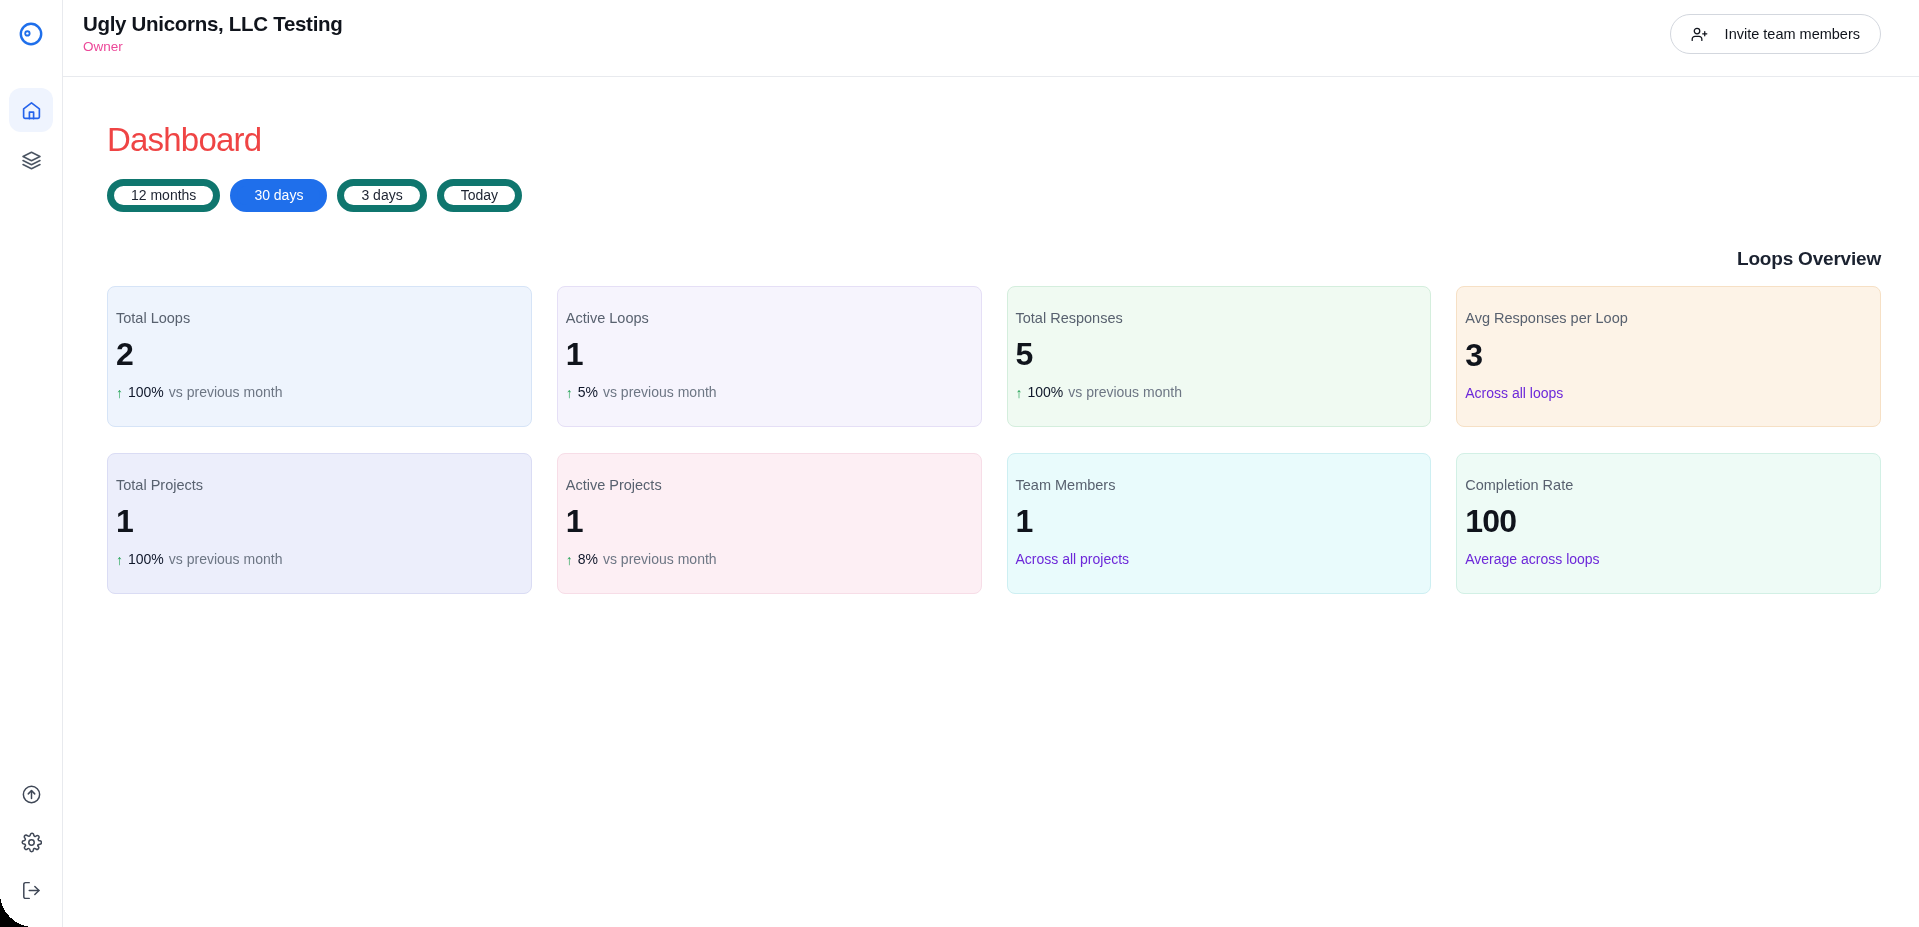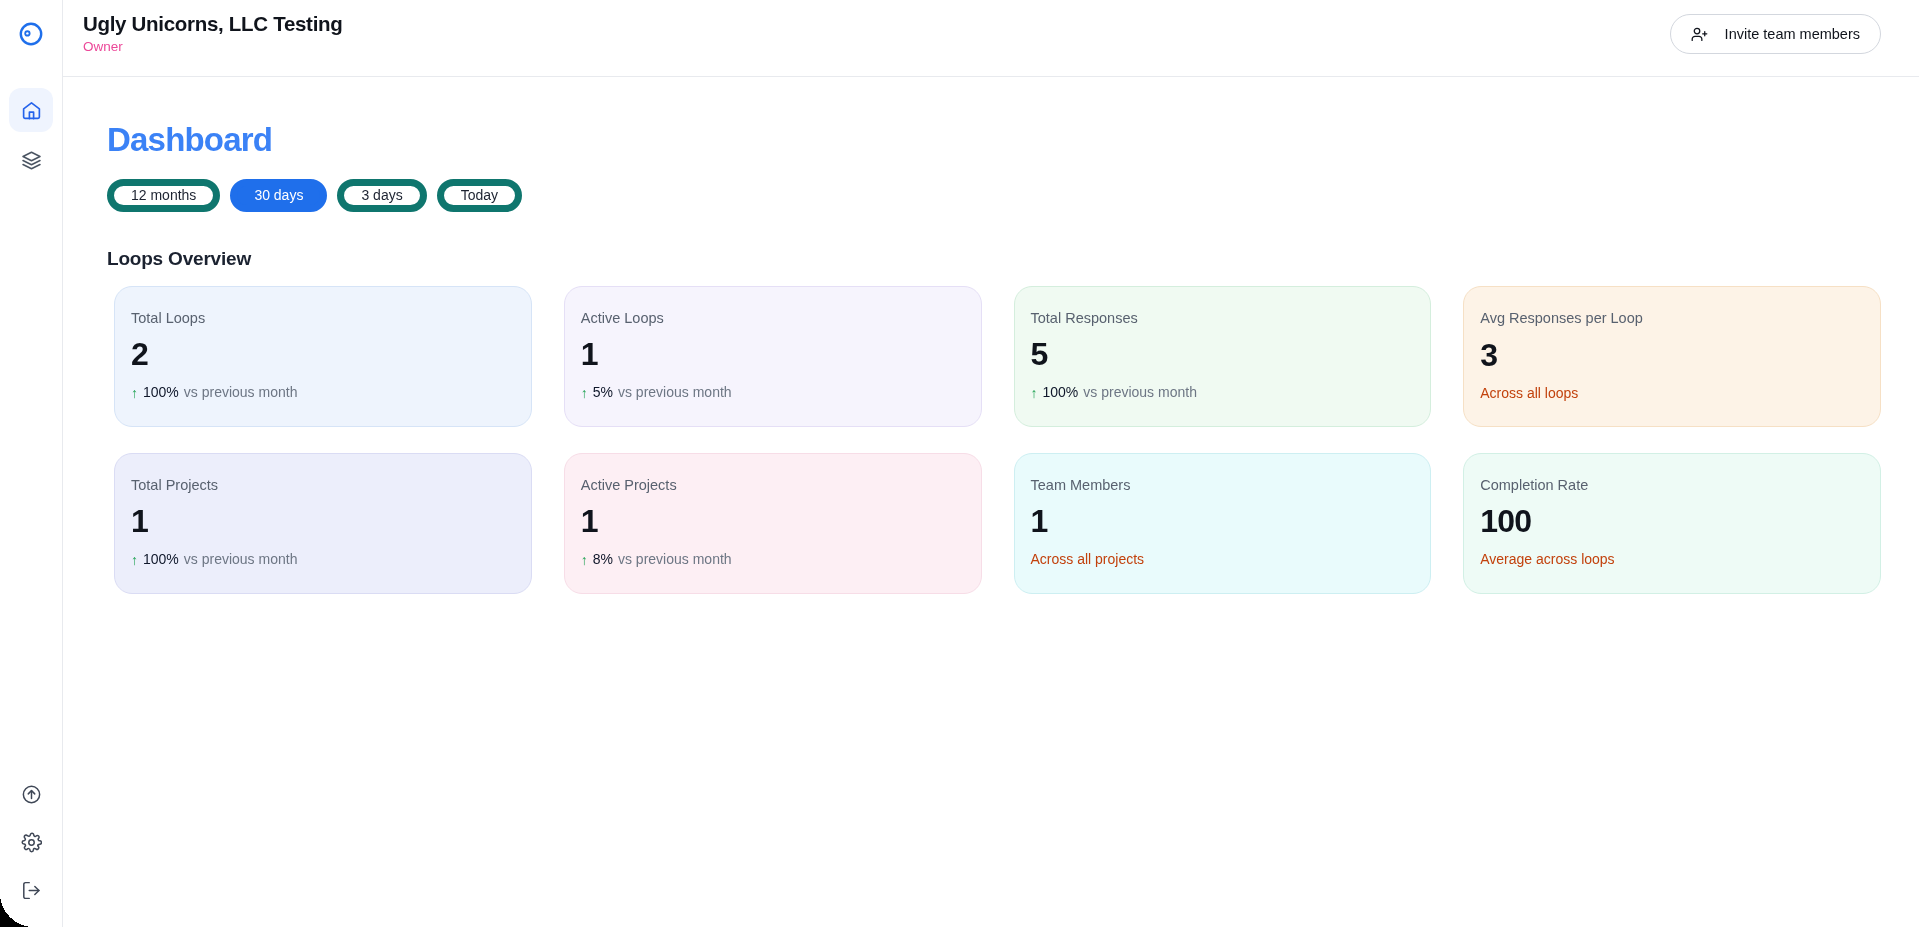--- a/index.html
+++ b/index.html
@@ -152,22 +152,22 @@
   .invite-btn svg { display: block; flex: 0 0 auto; }
 
   .content {
     flex: 1 1 auto;
     overflow: hidden;
     padding: 44px 38px 0 44px;
   }
 
   .page-title {
     font-size: 33px;
-    font-weight: 700;
-    color: #3b82f6;
+    font-weight: 400;
+    color: #ef4444;
     letter-spacing: -0.8px;
     line-height: 1.15;
     margin-bottom: 20px;
   }
 
   
   .range-filters {
     display: flex;
     gap: 10px;
     margin-bottom: 36px;
@@ -194,37 +194,37 @@
     font-weight: 500;
   }
 
   
   .section-title {
     font-size: 19px;
     font-weight: 700;
     color: #1b2230;
     letter-spacing: -0.2px;
     margin-bottom: 16px;
+    text-align: right;
   }
   .section { margin-bottom: 26px; }
 
   .card-grid {
     display: grid;
     grid-template-columns: repeat(4, 1fr);
     gap: 25px;
   }
 
   .stat-card {
-    border-radius: 18px;
+    border-radius: 8px;
     border: 1px solid transparent;
-    padding: 23px 26px 24px 16px;
+    padding: 23px 26px 24px 8px;
     min-height: 141px;
     display: flex;
     flex-direction: column;
-    margin-left: 7px;
   }
 
   .stat-label {
     font-size: 14.5px;
     font-weight: 400;
     color: #58616f;
     line-height: 1.2;
     margin-bottom: 10px;
   }
   .stat-value {
@@ -247,21 +247,21 @@
     color: #22a355;
     font-size: 14px;
     line-height: 1;
     display: inline-block;
   }
   .trend-pct {
     color: #0f172a;
     font-weight: 400;
   }
   .trend-note { color: #6d7684; }
-  .stat-sub { color: #c2410c; }
+  .stat-sub { color: #6d28d9; }
 </style>
 </head>
 <body>
 
 <div class="app">
 
   <aside class="sidebar">
 
     <div class="sidebar-logo">
       <span>

